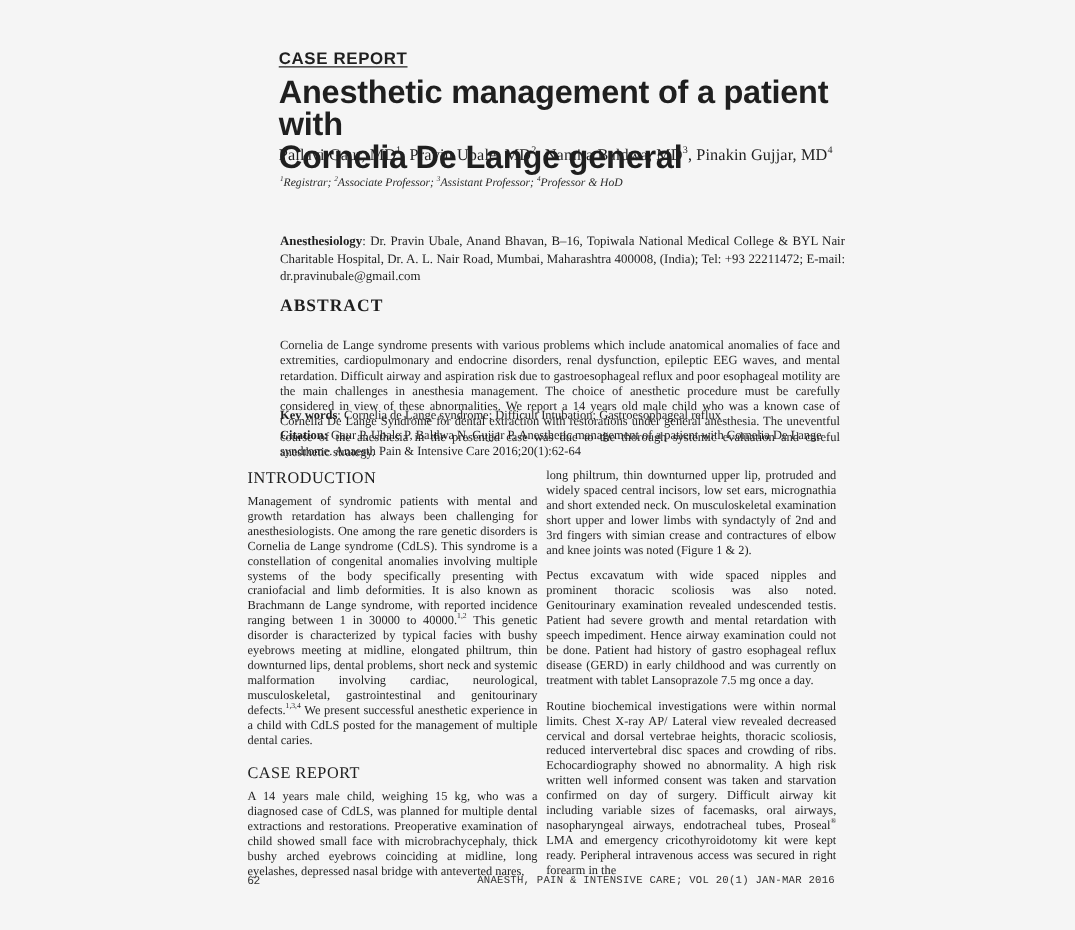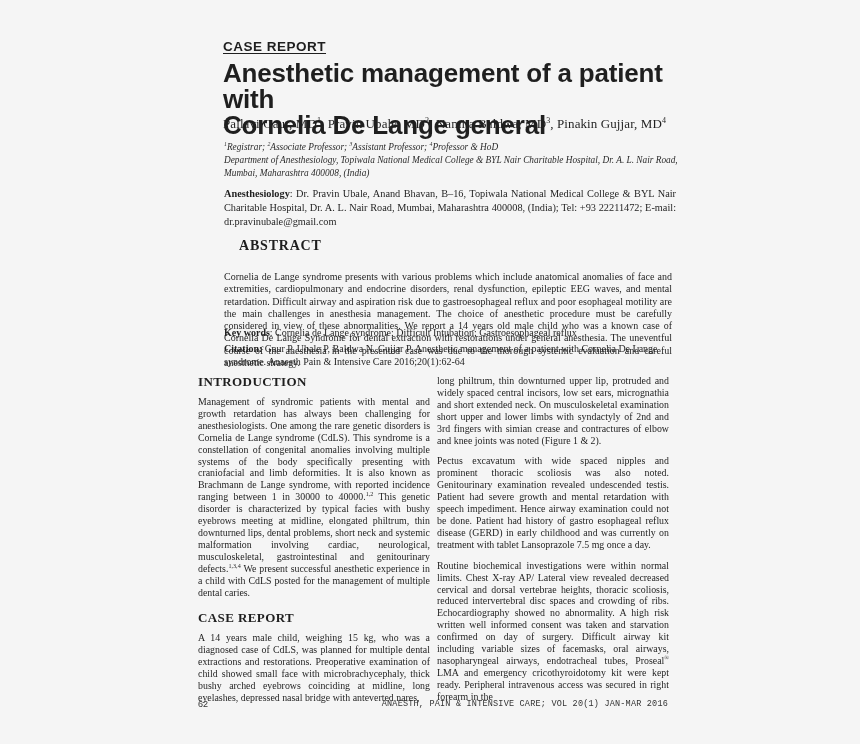--- a/index.html
+++ b/index.html
@@ -38,36 +38,36 @@
     color: #2b2b2b;
   }
   .correspondence {
     left: 224px; top: 187px; width: 452px;
     font-size: 10.3px; line-height: 14px;
     text-align: justify;
   }
   .b { font-weight: 700; }
   .abs-heading {
     left: 224px; top: 238px;
-    font-weight: 700; font-size: 14px; letter-spacing: .8px; margin-left: 15px;
+    font-weight: 700; font-size: 14px; letter-spacing: .8px;
   }
   .abs-body {
     left: 224px; top: 271px; width: 448px;
     font-size: 10px; line-height: 12.3px;
     text-align: justify;
   }
   .kv { left: 224px; width: 452px; font-size: 10px; line-height: 12.5px; }
   .keywords { top: 327px; }
   .citation { top: 343px; }
 
   .col { width: 232px; font-size: 9.9px; }
   .col-left  { left: 198px; top: 374px; }
   .col-right { left: 437px; top: 375px; }
   .sec-heading {
-    font-weight: 700; font-size: 13px; letter-spacing: .4px;
+    font-weight: 400; font-size: 13px; letter-spacing: .4px;
     margin-bottom: 6px;
   }
   .sec-heading.second { margin-top: 2px; }
   .para {
     text-align: justify; line-height: 11.9px;
     margin-bottom: 9px;
   }
   .para.intro { margin-bottom: 12px; }
   sup { font-size: .62em; vertical-align: super; line-height: 0; }
 
@@ -89,21 +89,20 @@
 
 <h1 class="abs title">
   <span class="tline">Anesthetic management of a patient with</span>
   <span class="tline">Cornelia De Lange general</span>
 </h1>
 
 <div class="abs authors">Pallavi Gaur, MD<sup>1</sup>, Pravin Ubale, MD<sup>2</sup>, Namita Baldwa, MD<sup>3</sup>, Pinakin Gujjar, MD<sup>4</sup></div>
 
 <div class="abs affiliations">
   <div><sup>1</sup>Registrar; <sup>2</sup>Associate Professor; <sup>3</sup>Assistant Professor; <sup>4</sup>Professor &amp; HoD</div>
-  <div>Department of Anesthesiology, Topiwala National Medical College &amp; BYL Nair Charitable Hospital, Dr. A. L. Nair Road, Mumbai, Maharashtra 400008, (India)</div>
 </div>
 
 <div class="abs correspondence">
   <span class="b">Anesthesiology</span><span>: Dr. Pravin Ubale, Anand Bhavan, B–16, Topiwala National Medical College &amp; BYL Nair Charitable Hospital, Dr. A. L. Nair Road, Mumbai, Maharashtra 400008, (India); Tel: +93 22211472; E-mail: dr.pravinubale@gmail.com</span>
 </div>
 
 <div class="abs abs-heading">ABSTRACT</div>
 
 <div class="abs abs-body">Cornelia de Lange syndrome presents with various problems which include anatomical anomalies of face and extremities, cardiopulmonary and endocrine disorders, renal dysfunction, epileptic EEG waves, and mental retardation. Difficult airway and aspiration risk due to gastroesophageal reflux and poor esophageal motility are the main challenges in anesthesia management. The choice of anesthetic procedure must be carefully considered in view of these abnormalities. We report a 14 years old male child who was a known case of Cornelia De Lange Syndrome for dental extraction with restorations under general anesthesia. The uneventful course of the anesthesia in the presented case was due to the thorough systemic evaluation and careful anesthetic strategy.</div>
 

